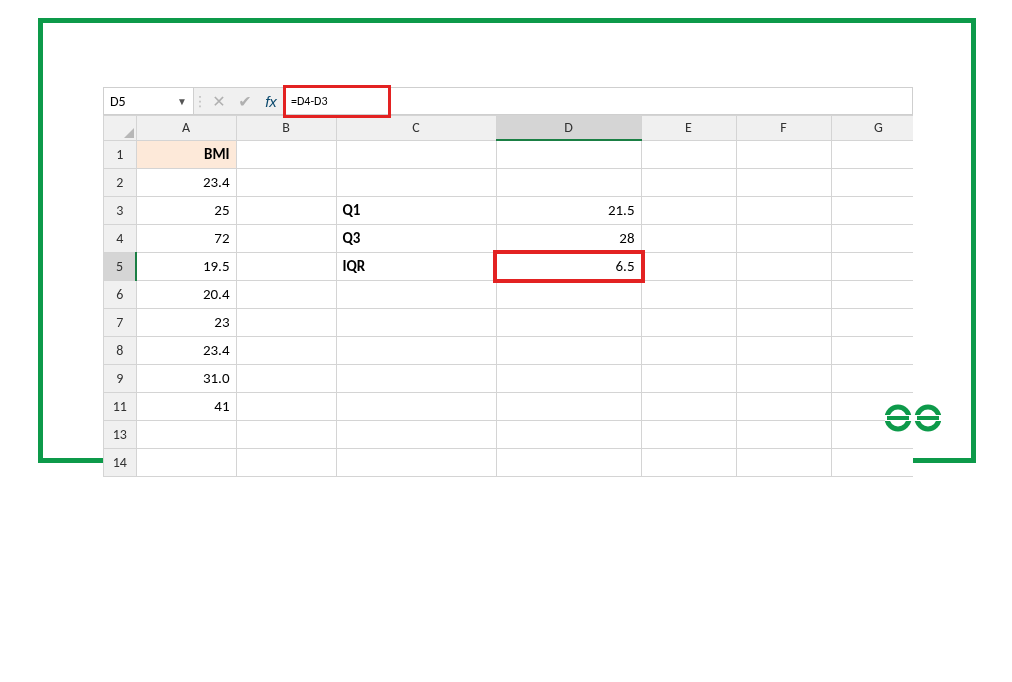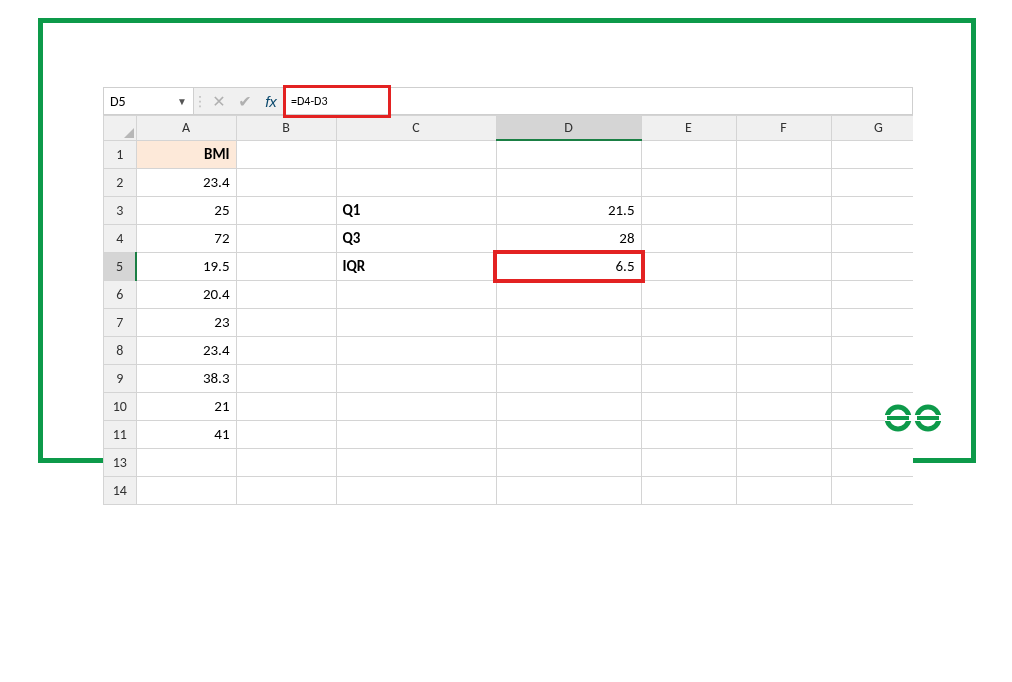--- a/index.html
+++ b/index.html
@@ -293,31 +293,21 @@
             <td class="txt-right">23.4</td>
             <td></td>
               <td></td>
               <td></td>
               <td></td>
               <td></td>
               <td></td>
           </tr>
           <tr>
             <th class="rowhdr">9</th>
-            <td class="txt-right">38.3</td>
-            <td></td>
-              <td></td>
-              <td></td>
-              <td></td>
-              <td></td>
-              <td></td>
-          </tr>
-          <tr>
-            <th class="rowhdr">10</th>
-            <td class="txt-right">21</td>
+            <td class="txt-right">31.0</td>
             <td></td>
               <td></td>
               <td></td>
               <td></td>
               <td></td>
               <td></td>
           </tr>
           <tr>
             <th class="rowhdr">11</th>
             <td class="txt-right">41</td>

